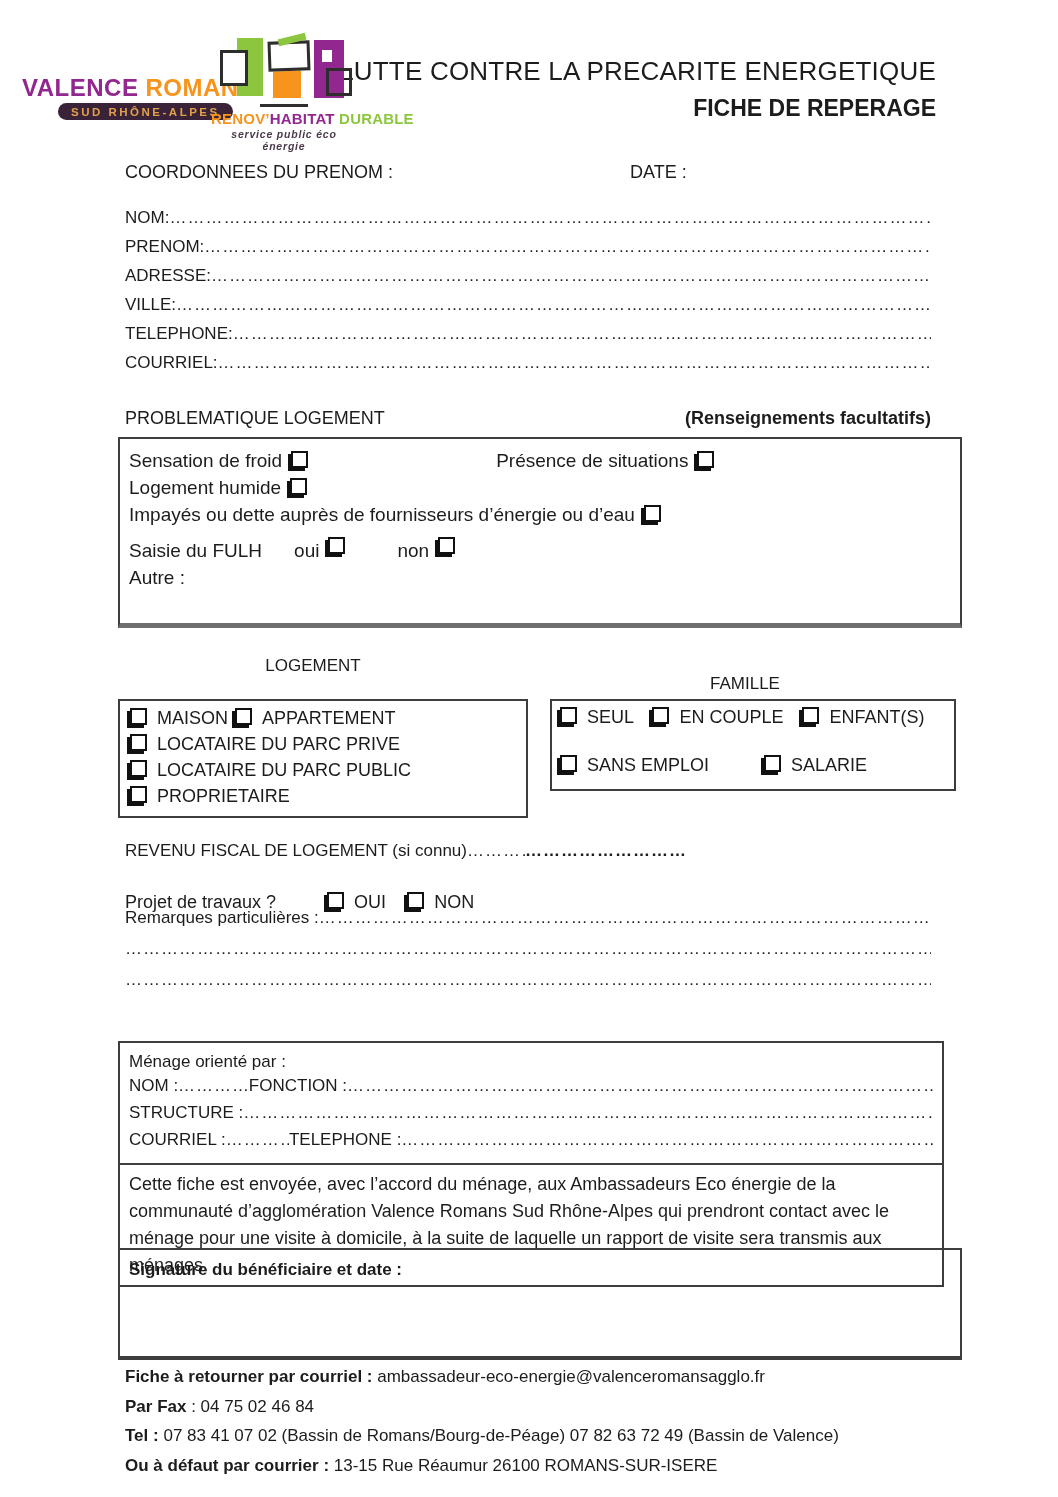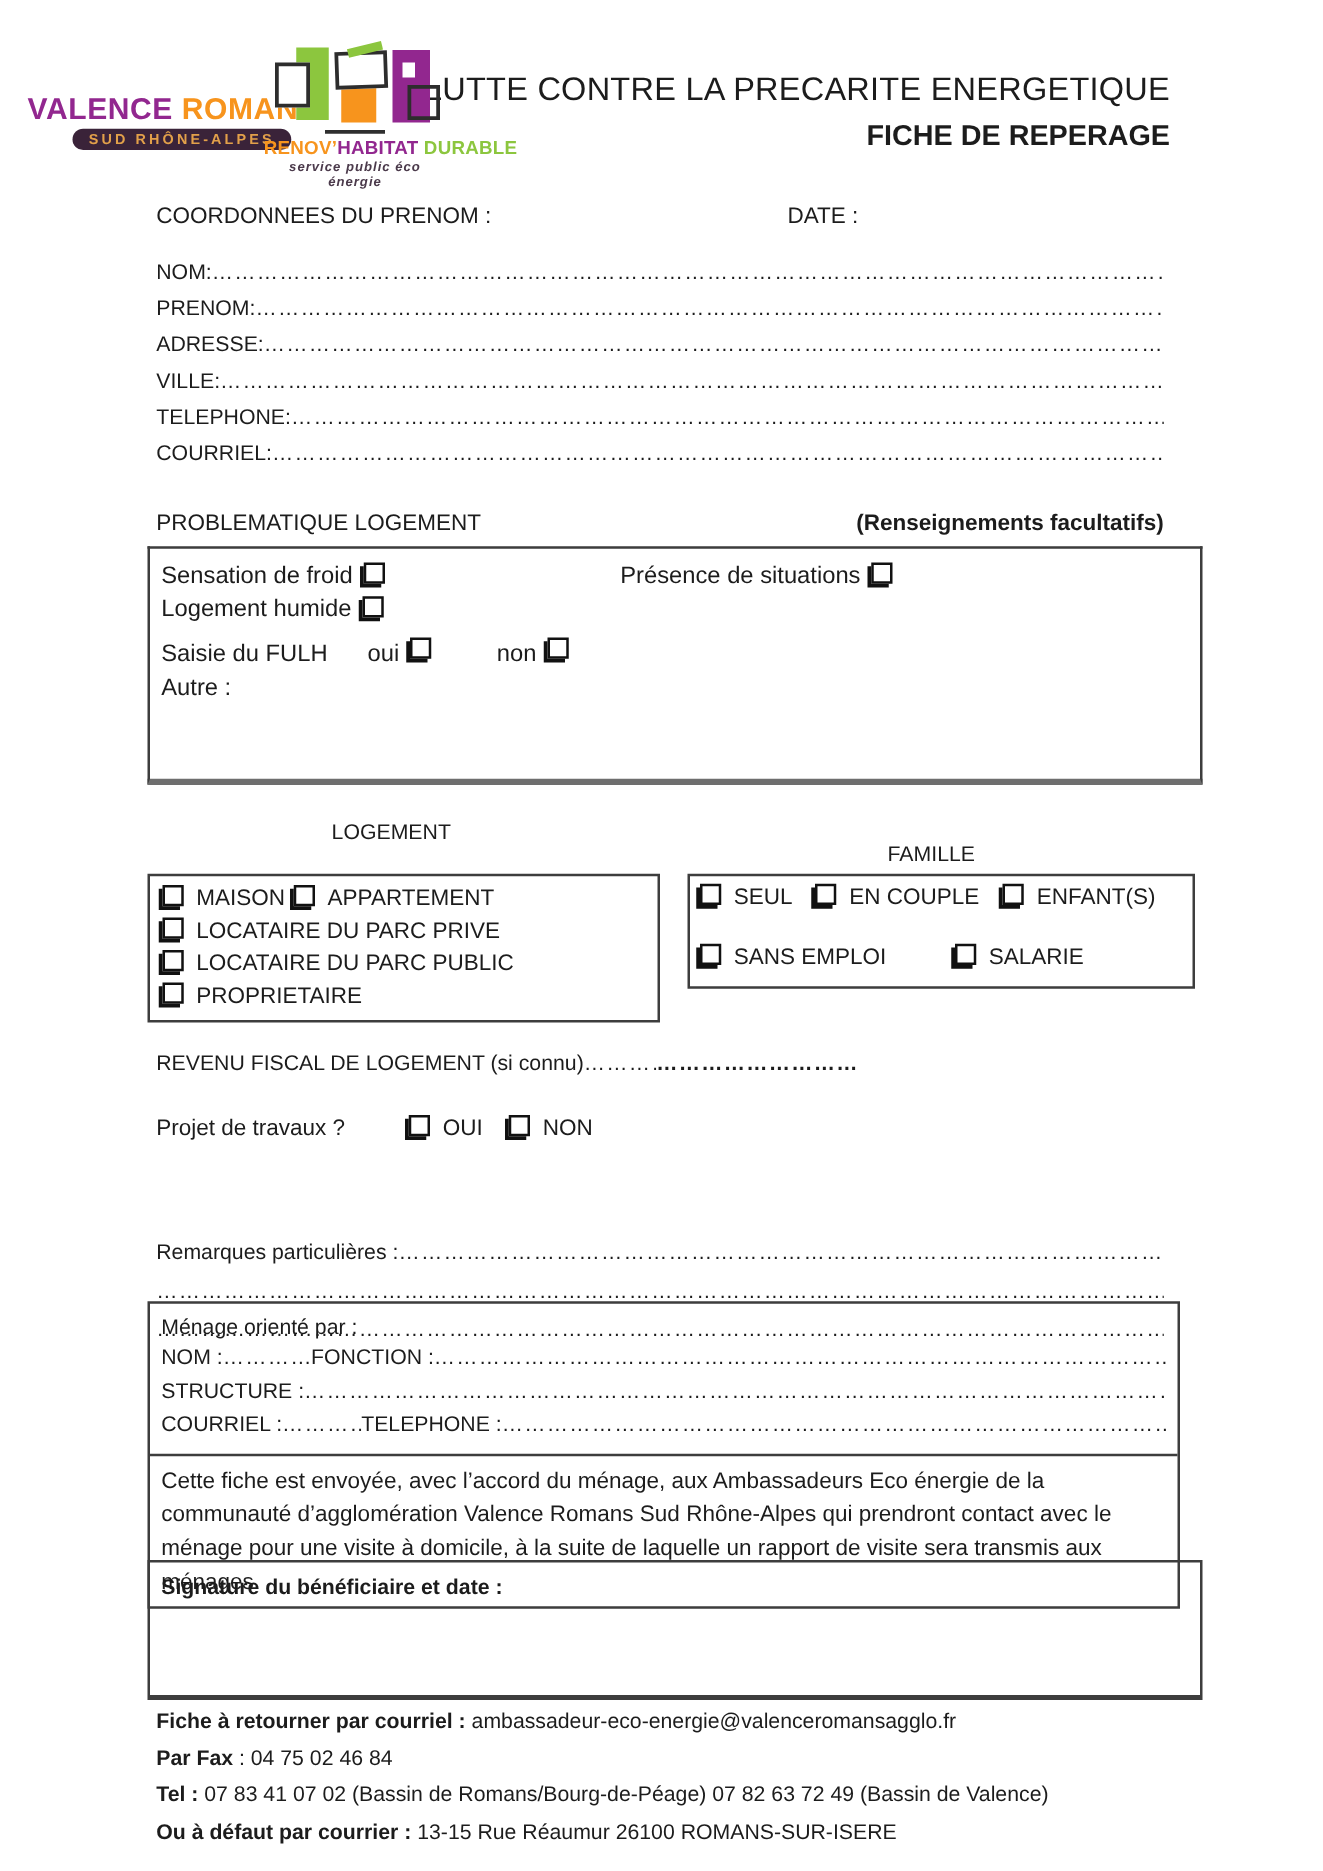--- a/index.html
+++ b/index.html
@@ -69,21 +69,21 @@
   .fam-box{left:550px;top:699px;width:390px;height:80px;border:2px solid #3d3d3d;padding:4px 6px;font-size:18px;}
   .fam-box .row{line-height:25px;white-space:nowrap;}
   .fam-box .spacer{height:23px;}
   .gap40{} .gap12{margin-left:12px;} .gap48{margin-left:48px;}
 
   
   .revenu{left:125px;top:841px;width:806px;font-size:17px;display:flex;align-items:baseline;}
   .rev-d1{width:58px;} .rev-d2{width:160px;font-weight:bold;}
   .travaux{left:125px;top:892px;font-size:18px;white-space:nowrap;}
   .trav-grp{margin-left:44px;} .trav-non{margin-left:14px;}
-  .remarques{left:125px;top:992px;width:806px;font-size:17px;}
+  .remarques{left:125px;top:908px;width:806px;font-size:17px;}
   .remarques .rline{display:flex;height:31px;align-items:baseline;}
 
   
   .oriente{left:118px;top:1041px;width:822px;border:2px solid #3d3d3d;}
   .oriente-top{padding:5px 9px 6px;font-size:17px;border-bottom:2px solid #3d3d3d;}
   .oriente-top .orow{display:flex;align-items:baseline;height:27px;}
   .oriente-top .head{height:28px;line-height:28px;}
   .od-nom{width:352px;} .od-cour{width:347px;}
   .envoi{padding:6px 9px;font-size:18px;line-height:27px;}
 
@@ -167,20 +167,23 @@
     <span class="fac">(Renseignements facultatifs)</span>
   </div>
 
   <div class="abs prob-box">
     <div class="row">
       <span class="nowrap"><span>Sensation de froid</span><span class="cb after"></span></span>
       <span class="nowrap col2"><span>Présence de situations</span><span class="cb after"></span></span>
     </div>
     <div class="row">
       <span class="nowrap"><span>Logement humide</span><span class="cb after"></span></span>
+    </div>
+    <div class="row">
+      <span class="nowrap"><span>Impayés ou dette auprès de fournisseurs d’énergie ou d’eau</span><span class="cb after"></span></span>
     </div>
     <div class="row saisie">
       <span>Saisie du FULH</span>
       <span style="margin-left:32px">oui</span>
         <span class="cb after"></span>
       <span style="margin-left:52px">non</span>
         <span class="cb after"></span>
     </div>
     <div class="row">
       <span>Autre :</span>

